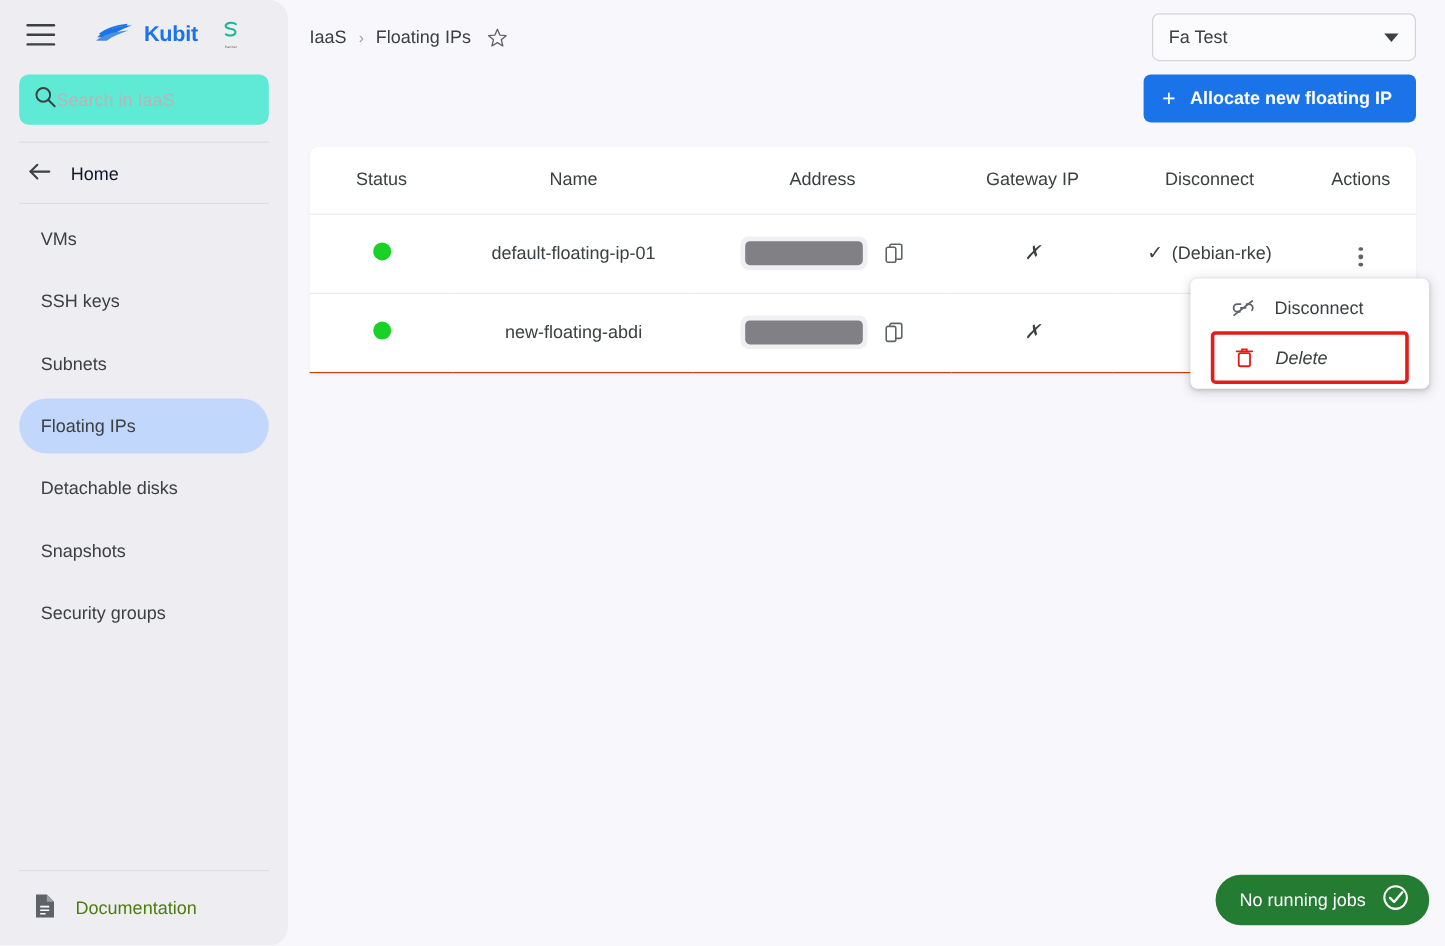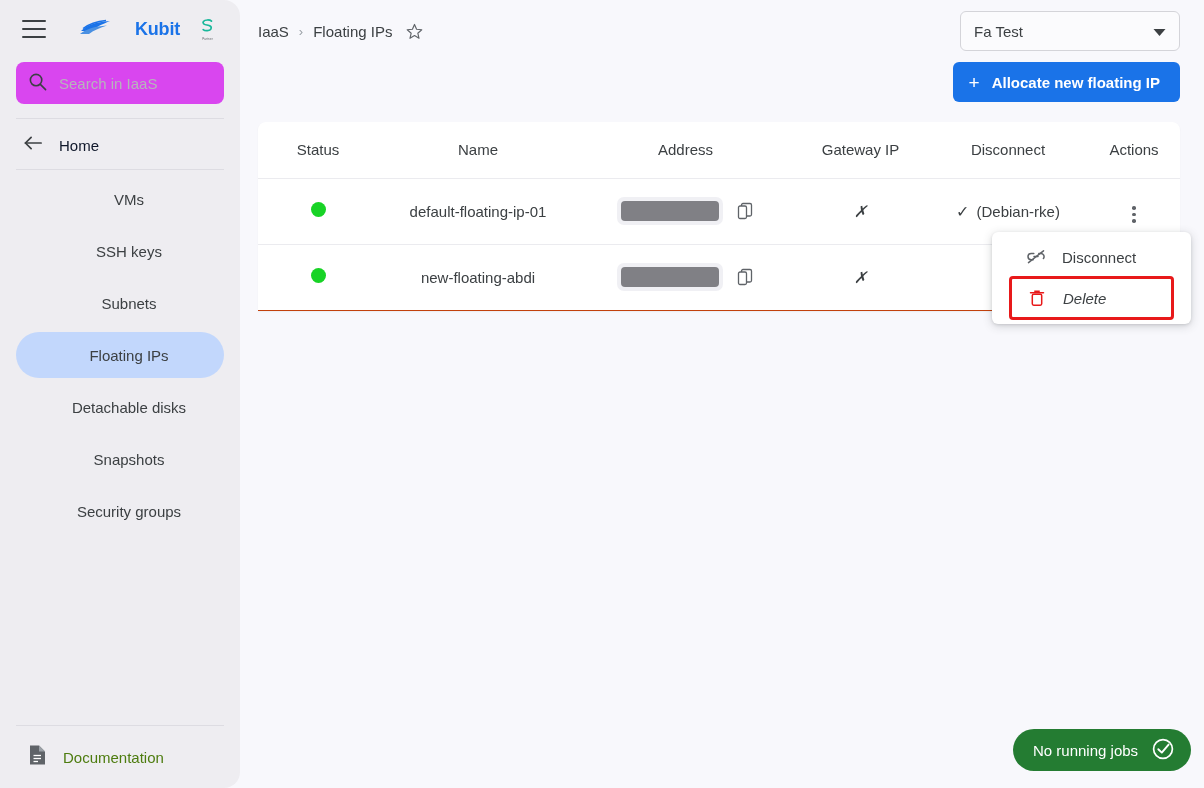--- a/index.html
+++ b/index.html
@@ -55,22 +55,22 @@
   .hamburger span {
     display: block;
     height: 2px;
     width: 24px;
     background: #3c4043;
     border-radius: 1px;
   }
 
   .brand {
     display: flex;
-    align-items: center;
-    gap: 22px;
+    align-items: flex-start;
+    gap: 7px;
     margin-left: 33px;
     cursor: pointer;
   }
   .brand-mark { display: block; }
   .brand-text {
     font-size: 18px;
     font-weight: bold;
     color: #1a73e8;
     letter-spacing: -0.2px;
   }
@@ -87,26 +87,25 @@
     color: #5f6368;
     margin-top: 1px;
     letter-spacing: 0.1px;
     transform: scaleY(0.9);
   }
 
   
   .search-wrap {
     margin: 4px 16px 0 16px;
     height: 42px;
-    background: #d946ef;
+    background: #5eead4;
     border-radius: 8px;
     display: flex;
     align-items: center;
     padding: 0 12px;
-    gap: 12px;
     cursor: text;
   }
   .search-input {
     border: none;
     outline: none;
     background: transparent;
     font-family: "Liberation Sans", sans-serif;
     font-size: 15px;
     color: #3c4043;
     width: 100%;
@@ -139,21 +138,20 @@
   .nav-item {
     height: 46px;
     display: flex;
     align-items: center;
     padding-left: 18px;
     font-size: 15px;
     color: #3c4043;
     border-radius: 24px;
     cursor: pointer;
     margin-bottom: 6px;
-    justify-content: center;
   }
   .nav-item.active {
     background: #c2d7fc;
   }
 
   .sb-spacer { flex: 1; }
 
   .sb-bottom-div {
     height: 1px;
     background: #dddce2;

